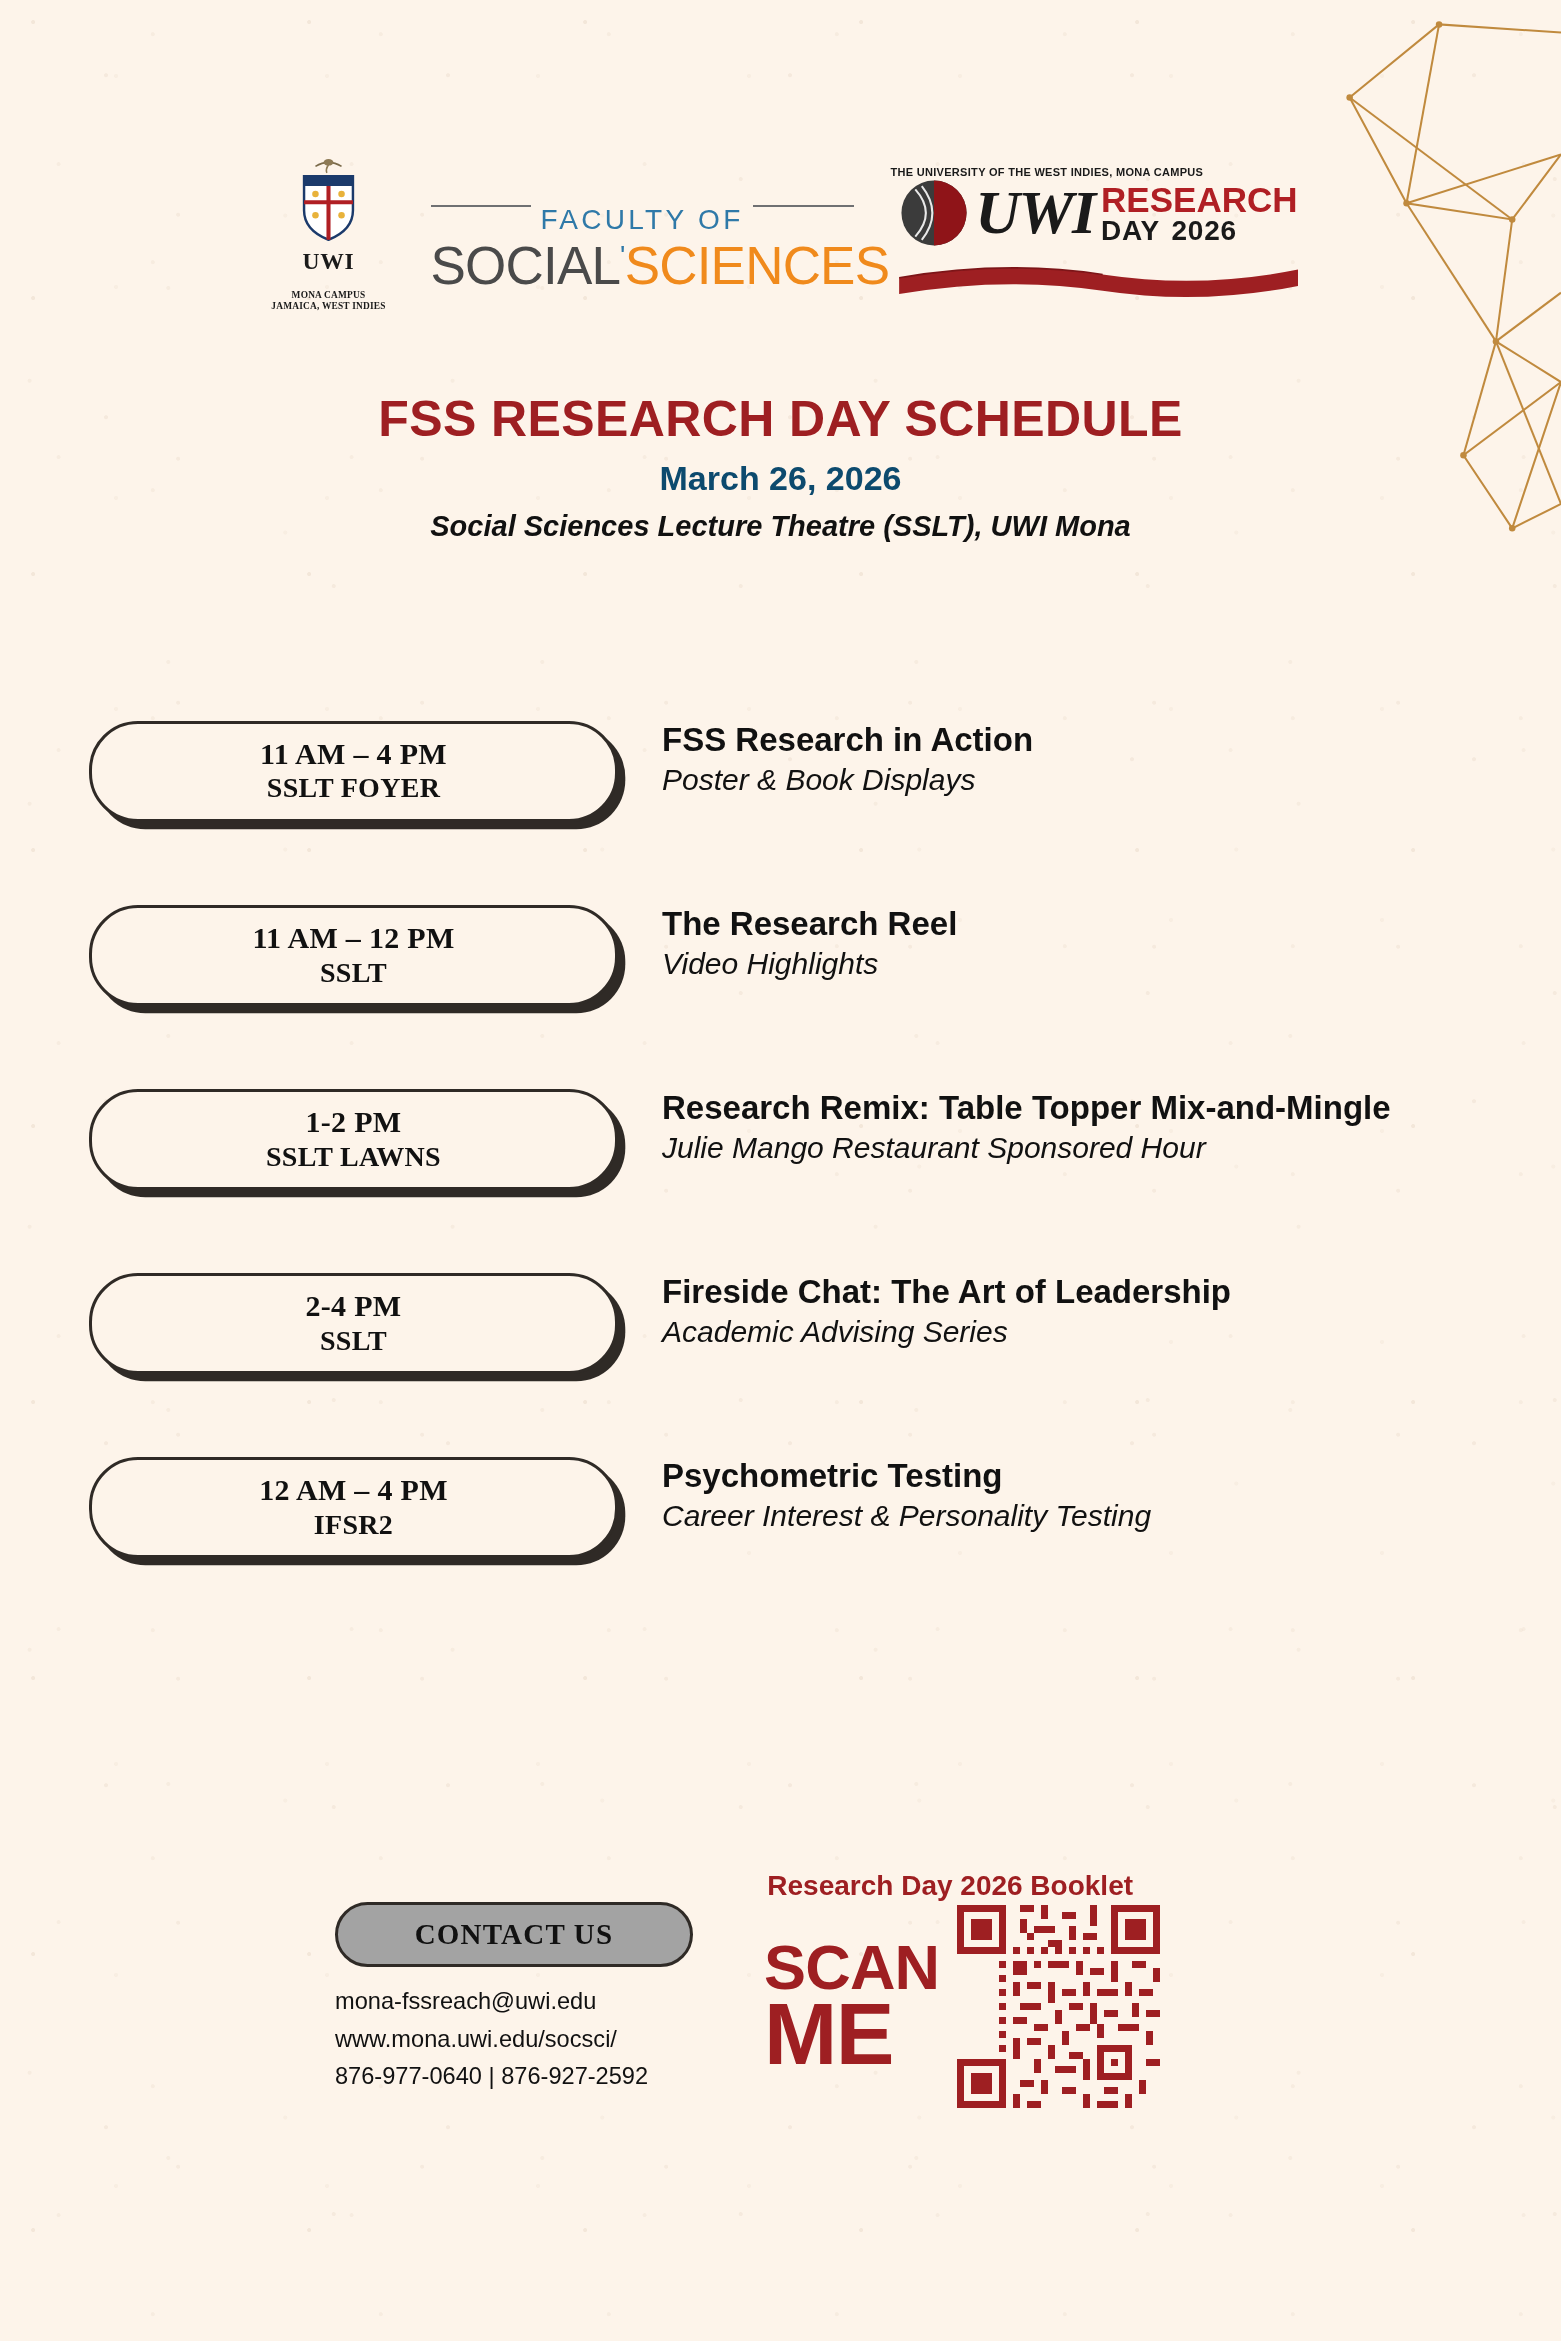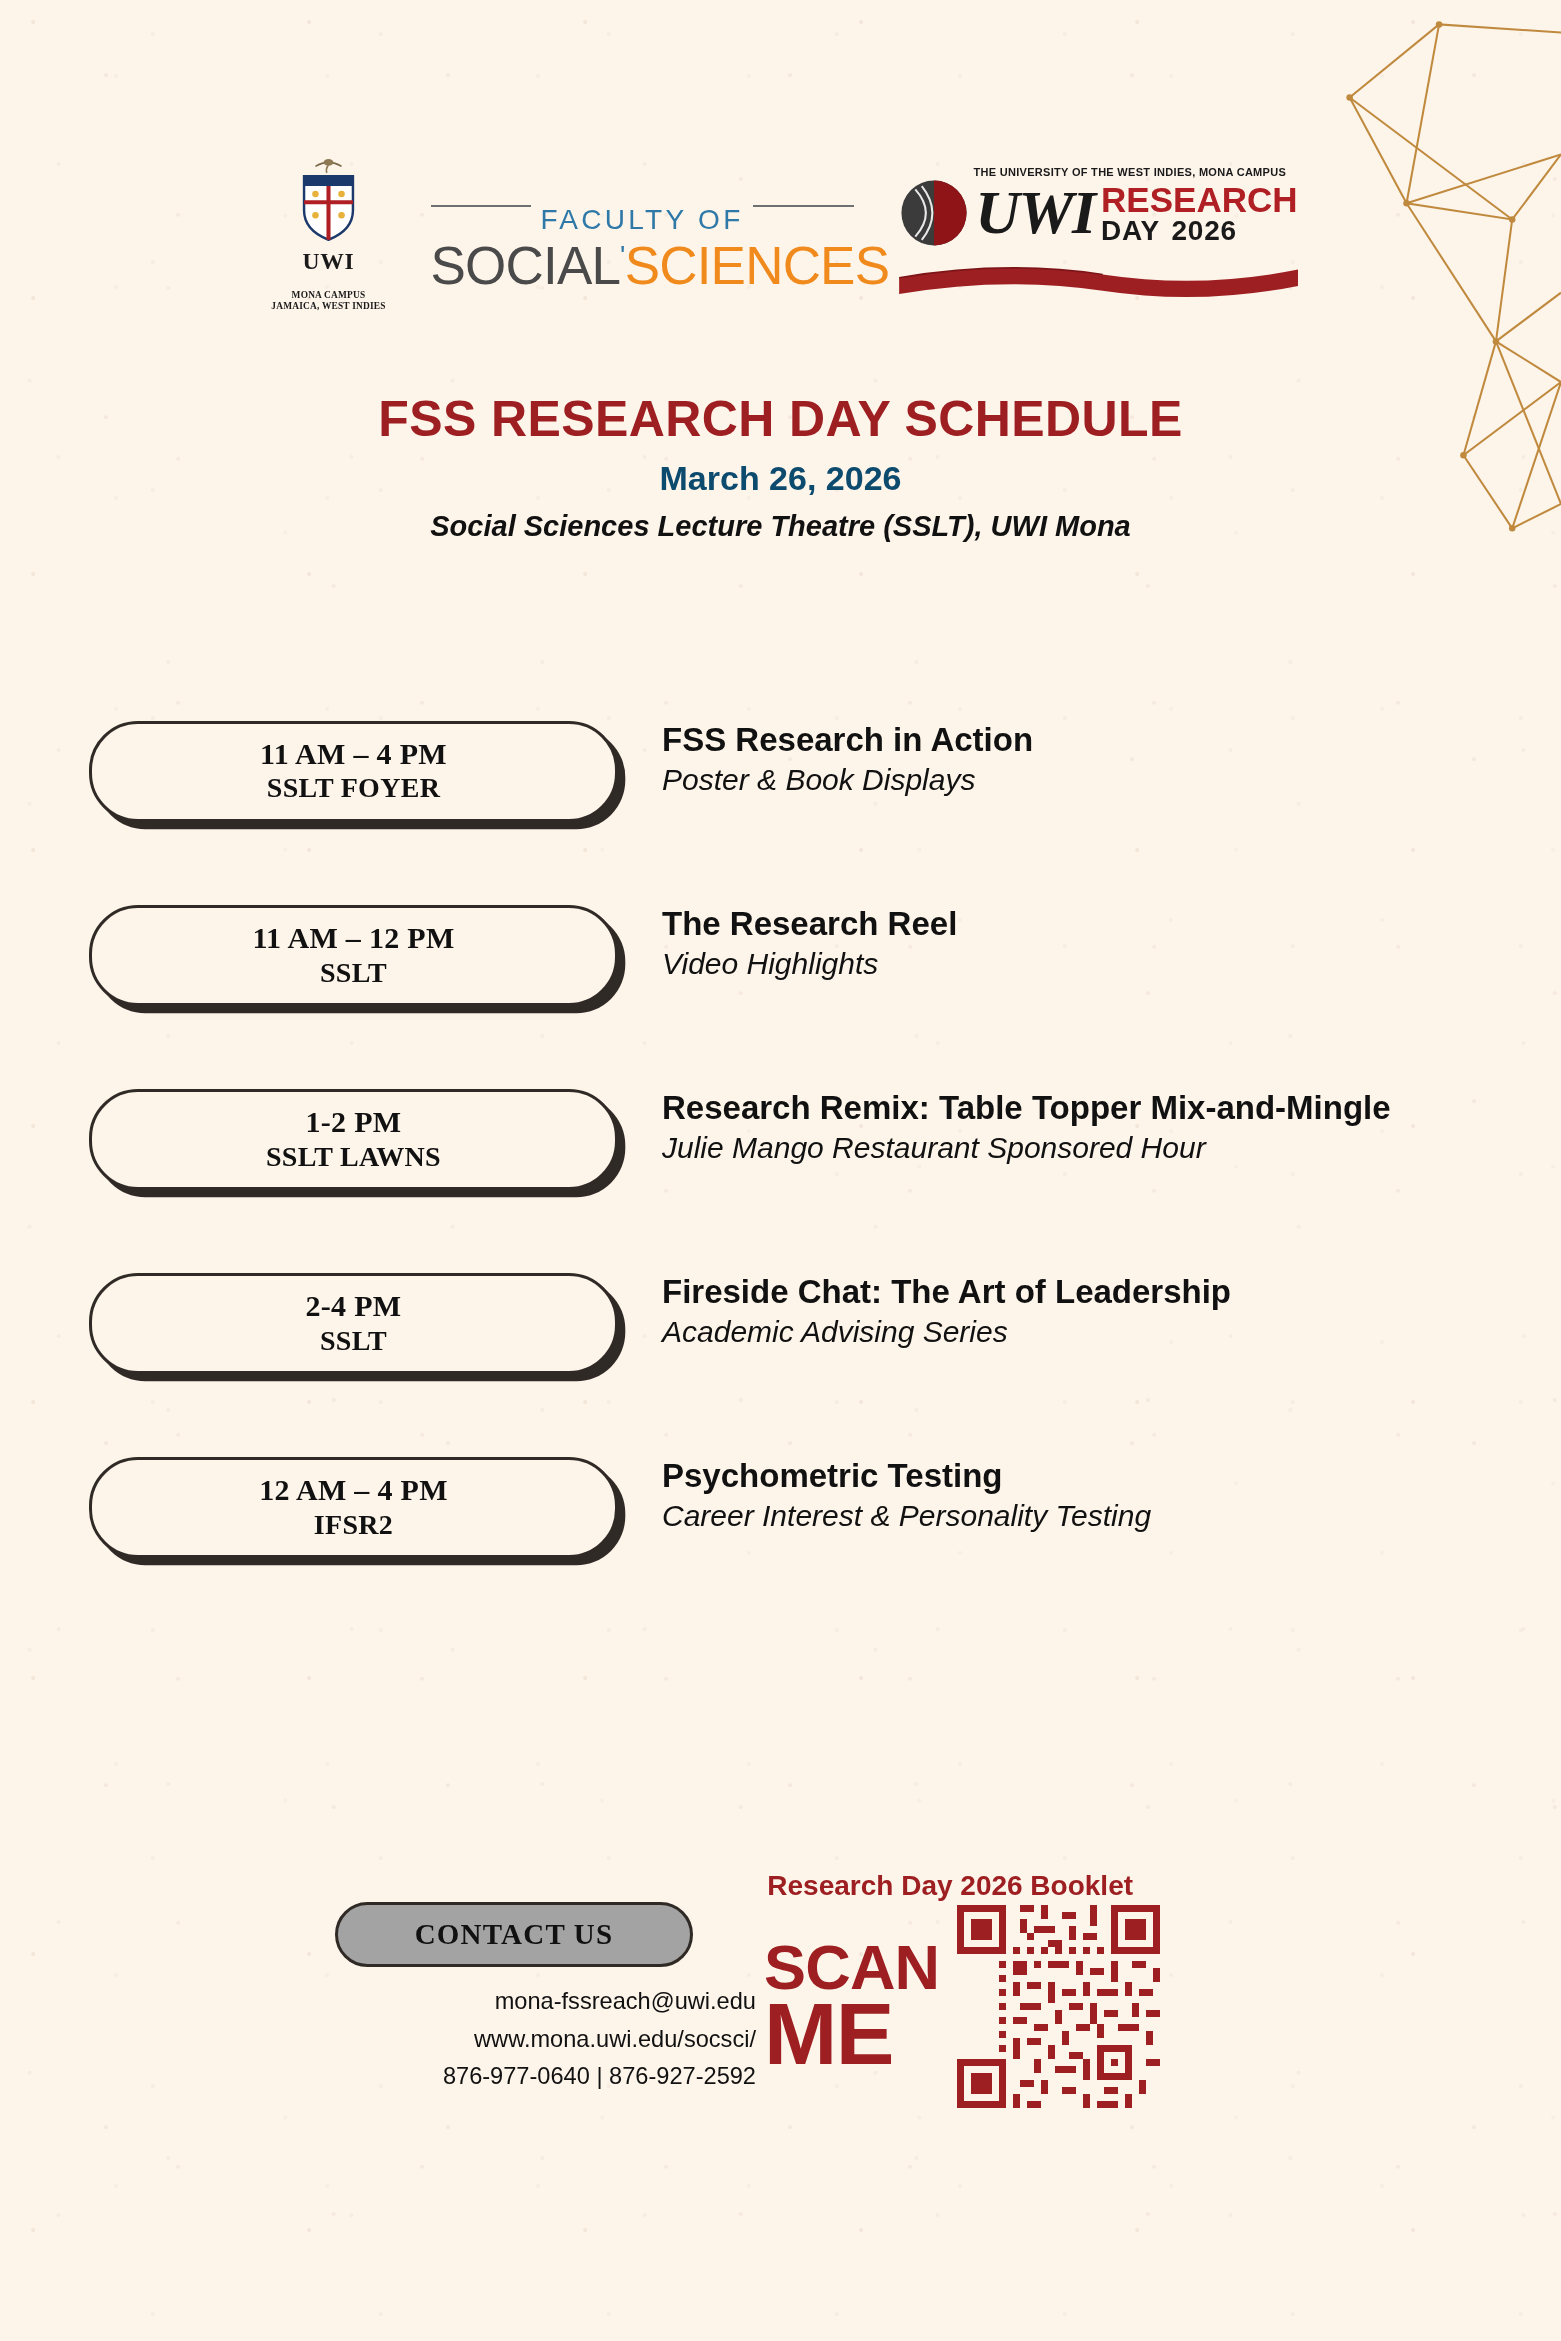--- a/index.html
+++ b/index.html
@@ -85,21 +85,21 @@
     font-size: 53px; letter-spacing: -0.8px; font-weight: 400; text-align: center;
     line-height: 1; margin-top: 3.3px; white-space: nowrap;
   }
   .fss-social { color: #4a4a4a; }
   .fss-sciences { color: #f08a1c; }
   .fss-mark { color: #2f79a8; font-size: 28px; vertical-align: super; }
 
   .rd-logo { width: 407px; position: relative; }
   .rd-top-line {
     font-size: 11px; letter-spacing: 0.3px; color: #1a1a1a;
-    text-align: right; padding-right: 11.4px; font-weight: 600;
+    padding-right: 11.4px; font-weight: 600;
   }
   .rd-main-row { display: flex; align-items: center; justify-content: flex-end; gap: 6.5px; }
   .rd-uwi {
     font-family: "Liberation Serif", serif;
     font-weight: bold; font-style: italic;
     font-size: 62px; color: #1a1a1a; line-height: .9; letter-spacing: -1.6px;
   }
   .rd-research {
     font-size: 35px; font-weight: bold; color: #b01f24; letter-spacing: 0px; line-height: 1;
   }
@@ -154,21 +154,21 @@
     padding: 13px 8.1px;
     text-align: center;
     font-family: "Liberation Serif", serif;
     font-size: 29px;
     font-weight: bold;
     letter-spacing: 1.2px;
     color: #111;
     width: 358px;
     margin-left: 18px;
   }
-  .contact-lines { margin-top: 21px; text-align: right; padding-left: 18px; }
+  .contact-lines { margin-top: 21px; text-align: left; padding-left: 18px; }
   .contact-line {
     font-size: 23.6px; color: #111; margin-bottom: 10.6px; font-weight: 500;
   }
 
   .qr-col { position: absolute; left: 764px; top: -24.4px; width: 504px; }
   .qr-heading {
     font-size: 28px; font-weight: bold; color: #9e1f22; margin-bottom: 3.3px; padding-left: 3.3px;
   }
   .qr-row { display: flex; align-items: center; gap: 18px; }
   .scanme { line-height: .88; }

